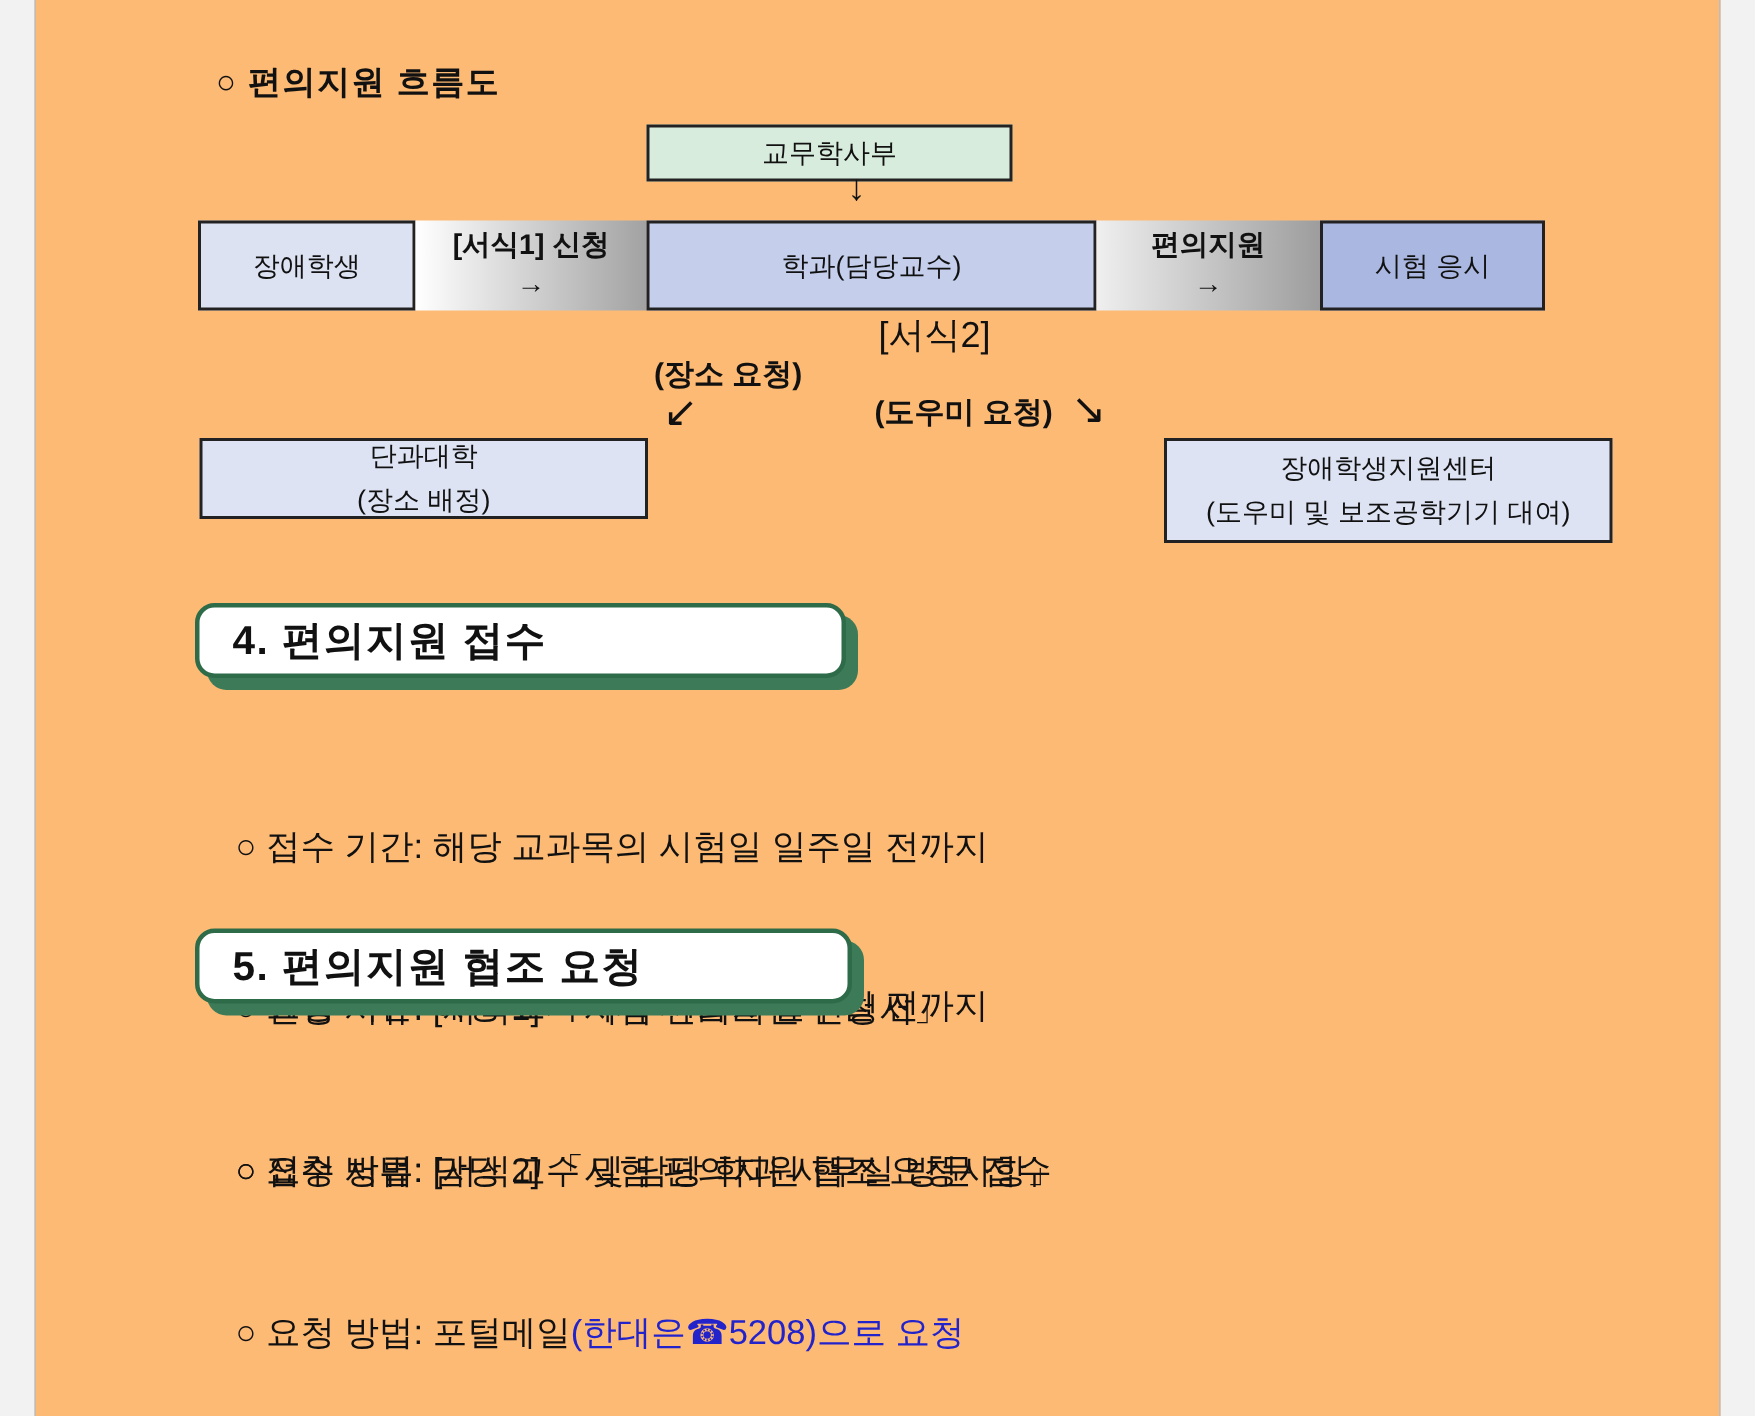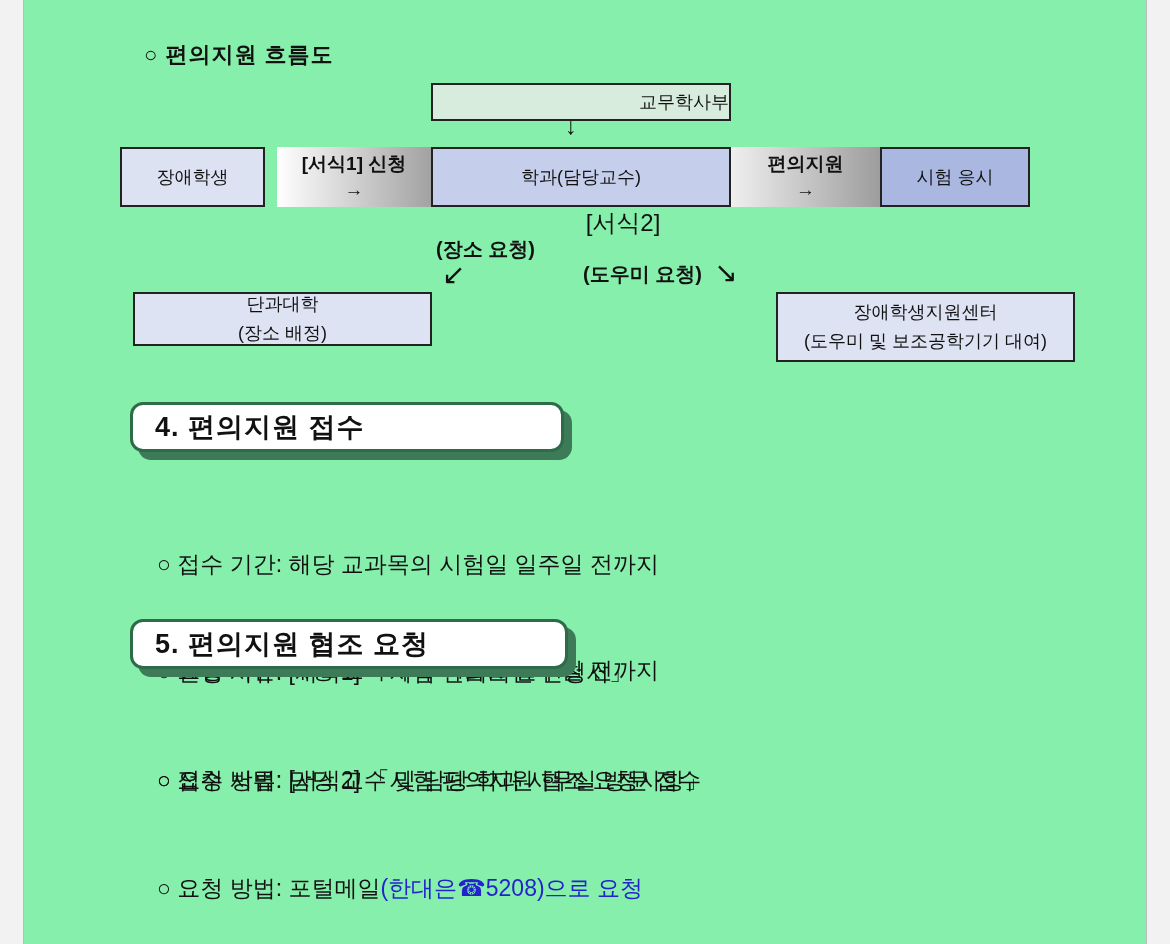--- a/index.html
+++ b/index.html
@@ -4,32 +4,32 @@
 <style>
   html,body{margin:0;padding:0;}
   body{
     width:1170px;height:944px;position:relative;overflow:hidden;
     background:#f2f2f2;
     font-family:"Liberation Sans","DejaVu Sans",sans-serif;
     color:#111;
   }
   .paper{
     position:absolute;left:23px;top:0;width:1122px;height:944px;
-    background:#86efac;border-left:1px solid #bcbcbc;border-right:1px solid #bcbcbc;
+    background:#fdba74;border-left:1px solid #bcbcbc;border-right:1px solid #bcbcbc;
   }
   .abs{position:absolute;}
   .doc-title{left:120px;top:40px;font-size:22px;font-weight:bold;letter-spacing:1px;}
   
   .fbox{
     border:2px solid #222;display:flex;align-items:center;justify-content:center;
     font-size:18px;box-sizing:border-box;text-align:center;
   }
-  .fbox-green{left:407px;top:83px;width:300px;height:38px;background:#d8ecdd;justify-content:flex-end;}
+  .fbox-green{left:407px;top:83px;width:244px;height:38px;background:#d8ecdd;}
   .down-arrow{left:541px;top:114px;font-size:24px;line-height:1;}
-  .fbox-student{left:96px;top:147px;width:145px;height:60px;background:#dce2f2;}
+  .fbox-student{left:108px;top:147px;width:145px;height:60px;background:#dce2f2;}
   .band{
     display:flex;flex-direction:column;align-items:center;justify-content:center;
     box-sizing:border-box;line-height:1.35;
   }
   .band1{left:253px;top:147px;width:154px;height:60px;background:linear-gradient(to right,#ffffff,#a2a2a2);}
   .band2{left:707px;top:147px;width:149px;height:60px;background:linear-gradient(to right,#efefef,#9d9d9d);}
   .band .blabel{font-size:19px;font-weight:bold;}
   .band .barrow{font-size:19px;}
   .fbox-dept{left:407px;top:147px;width:300px;height:60px;background:#c5cfec;}
   .fbox-exam{left:856px;top:147px;width:150px;height:60px;background:#a9b7e1;}

